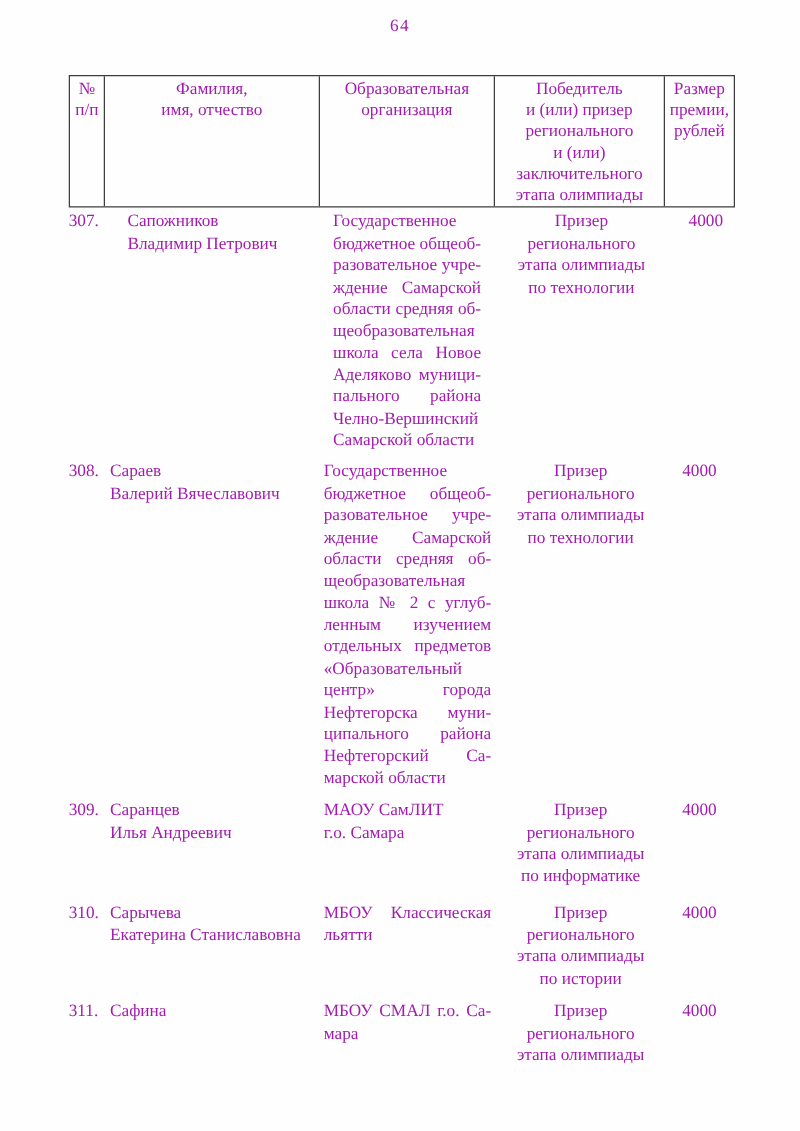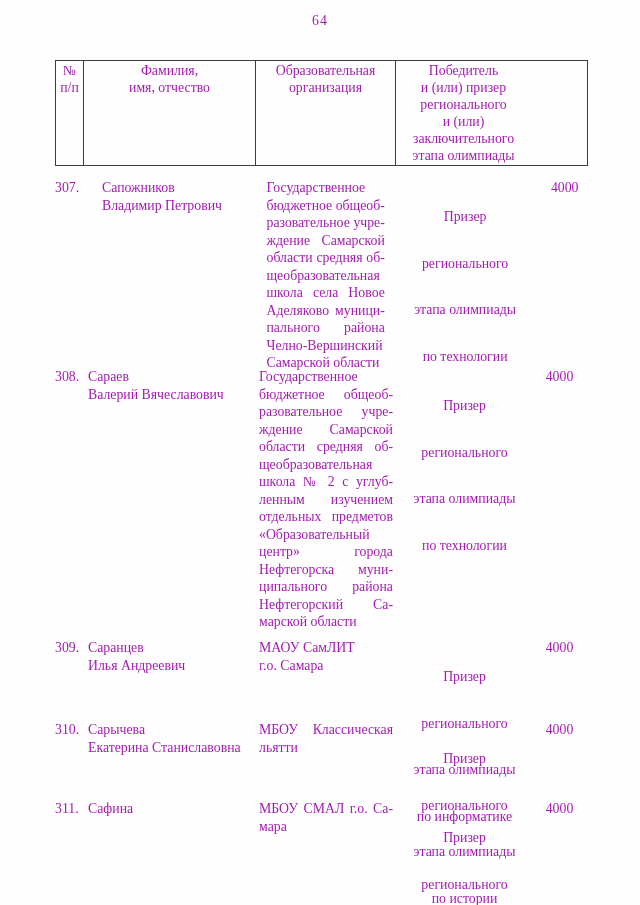--- a/index.html
+++ b/index.html
@@ -31,21 +31,21 @@
     line-height:17.5px;
   }
   .cell{box-sizing:border-box;}
   .c-num{width:33px;white-space:pre;}
   .c-name{width:168px;}
   .c-name div{white-space:pre;}
   .c-org{width:141px;padding-left:3px;padding-right:4px;}
   .c-org div{white-space:nowrap;text-align:left;}
   .c-org div.jl{text-align:justify;text-align-last:justify;}
   .c-award{width:135px;text-align:center;}
-  .c-award div{white-space:pre;margin-top:29px;}
+  .c-award div{white-space:pre;}
   .c-amount{width:55px;text-align:center;white-space:pre;}
 </style>
 </head>
 <body>
 
 <div class="page">
   <div class="page-number">64</div>
 
   <div class="header-row">
     <div class="hcell h-num">№
@@ -53,24 +53,27 @@
     <div class="hcell h-name">Фамилия,
 имя, отчество</div>
     <div class="hcell h-org">Образовательная
 организация</div>
     <div class="hcell h-award">Победитель
 и (или) призер
 регионального
 и (или)
 заключительного
 этапа олимпиады</div>
+    <div class="hcell h-amount">Размер
+премии,
+рублей</div>
   </div>
 
   <div id="rows">
-      <div class="row" style="top: 179px; gap: 19px;">
+      <div class="row" style="top: 168px; gap: 19px;">
         <div class="cell c-num">307.</div>
         <div class="cell c-name">
           <div>Сапожников</div>
           <div>Владимир Петрович</div>
         </div>
         <div class="cell c-org">
           <div class="jl">Государственное</div>
           <div class="jl">бюджетное общеоб-</div>
           <div class="jl">разовательное учре-</div>
           <div class="jl">ждение Самарской</div>

